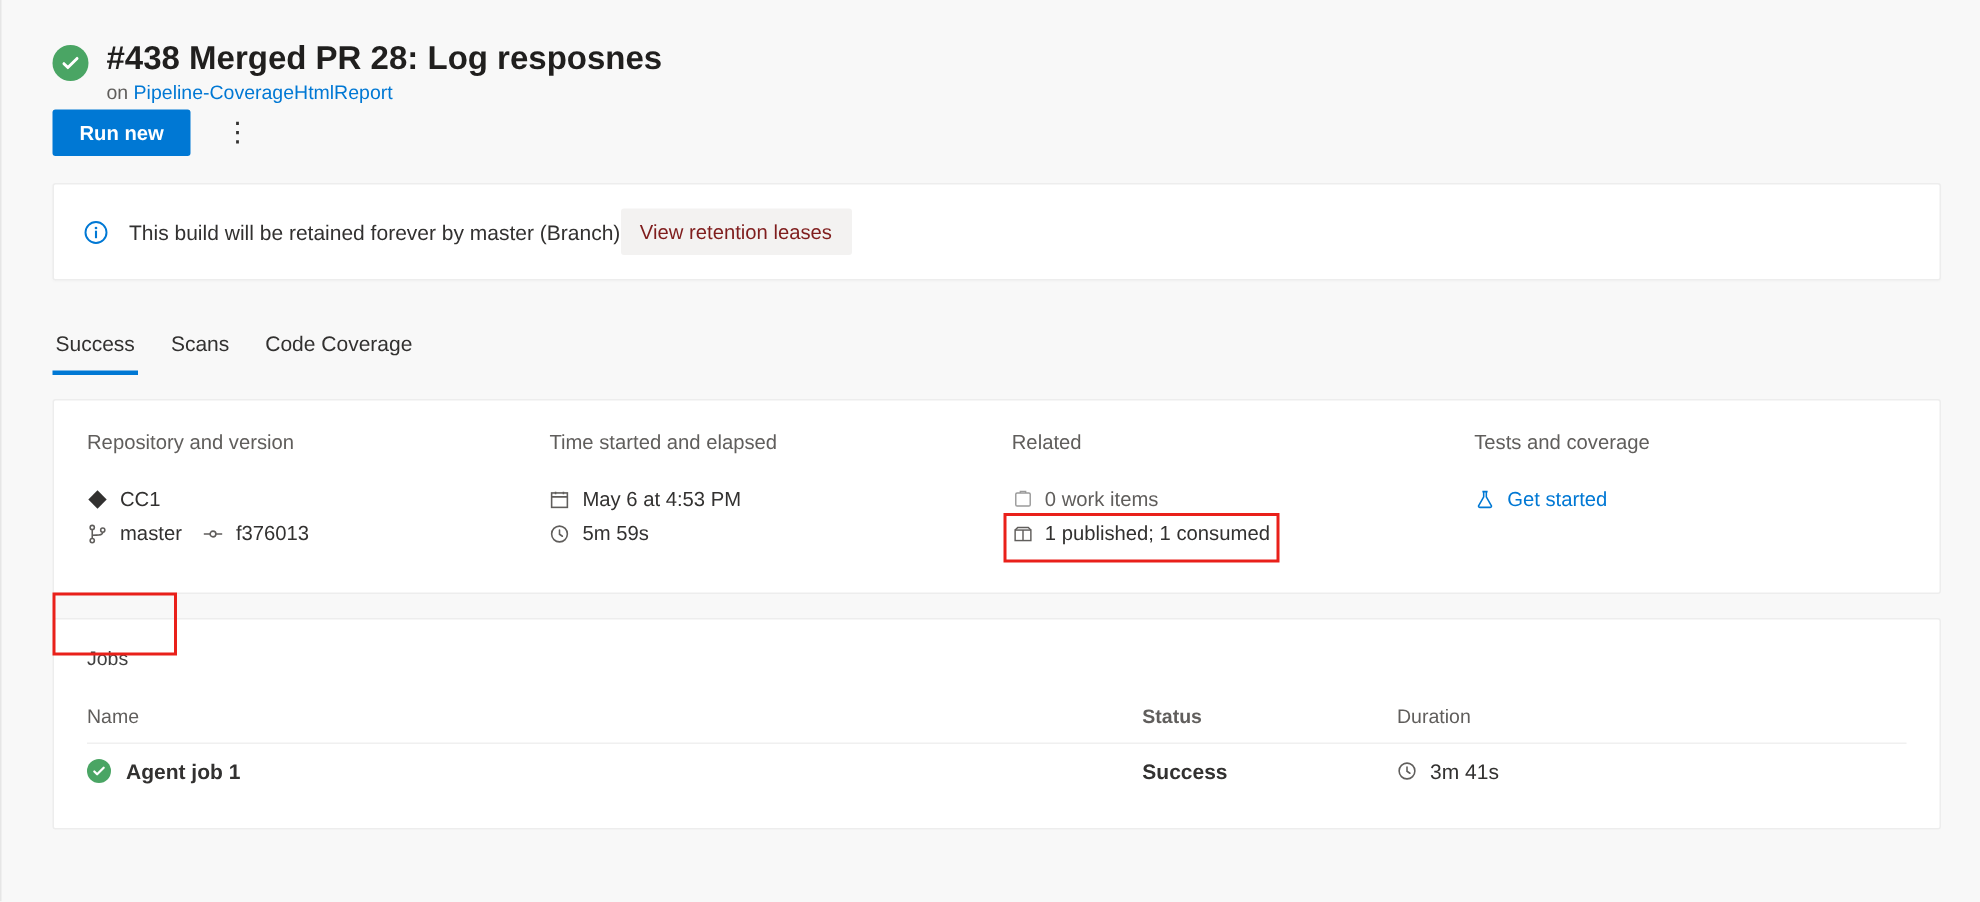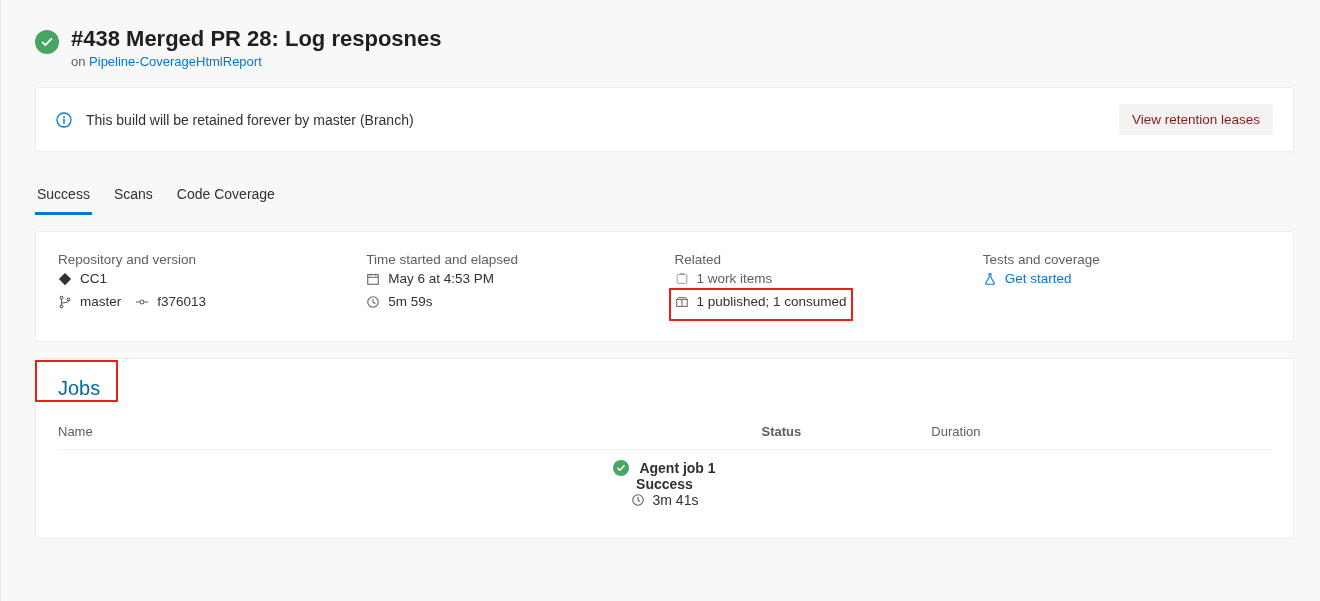--- a/index.html
+++ b/index.html
@@ -47,21 +47,21 @@
     letter-spacing: 0;
   }
   .more-dots { display: inline-block; line-height: 0.4; }
   .more-dots::before { content: "\22EE"; }
 
   .retain-card {
     margin: 10px 26px 0 26px;
     background: #fff;
     border: 1px solid #ededed;
     border-radius: 2px;
-    display: flex; align-items: center; justify-content: space-between;
+    display: flex; align-items: center; justify-content: flex-start;
     padding: 16px 20px;
     box-shadow: 0 1px 2px rgba(0,0,0,0.02);
   }
   .retain-left { display: flex; align-items: center; gap: 14px; }
   .info-icon { color:#0078d4; width:16px; height:16px; flex-shrink:0; }
   .btn-secondary {
     background: #f3f2f1; border: 1px solid #f3f2f1;
     color: #7f1d1d; font-size: 13.5px; font-weight: 400;
     padding: 7px 12px; border-radius: 2px; cursor: pointer;
   }
@@ -93,49 +93,49 @@
     border: 1px solid #ededed;
     border-radius: 2px;
     padding: 20px 22px 24px 22px;
   }
   .card h3 {
     margin: 0 0 18px 0;
     font-size: 16px; font-weight: 400; color: #201f1e;
   }
   .grid4 { display: flex; gap: 20px; }
   .col { flex: 1; min-width: 0; }
-  .col-label { font-size: 13.5px; color: #605e5c; margin-bottom: 4px; }
+  .col-label { font-size: 13.5px; color: #605e5c; margin-bottom: 23px; }
   .kv { display: flex; align-items: center; gap: 8px; font-size: 13.5px; color: #323130; margin-bottom: 8px; }
   .kv-icon { width: 14px; height: 14px; flex-shrink: 0; color: #605e5c; }
   .muted { color: #605e5c; }
   .link { color: #0078d4; cursor: pointer; }
   .artifacts-wrap { position: relative; display: inline-block; }
   .artifacts-outline {
     position: absolute;
     left: -6px; top: -6px; right: -6px; bottom: -4px;
     border: 2px solid #e9201a;
   }
 
   .jobs-card {
     margin: 16px 26px 0 26px;
     background: #fff;
     border: 1px solid #ededed;
     border-radius: 2px;
     padding: 18px 22px 20px 22px;
   }
   .jobs-card h3 {
     margin: 0 0 14px 0;
-    font-size: 20px; font-weight: 400; color: #0369a1;
+    font-size: 13px; font-weight: 400; color: #404040;
   }
   .jobs-header, .jobs-row {
     display: flex; align-items: center;
     padding: 10px 0;
   }
   .jobs-header { color: #605e5c; font-size: 13px; border-bottom: 1px solid #f0f0f0; }
-  .jobs-row { font-size: 14px; flex-direction: column; }
+  .jobs-row { font-size: 14px; }
   .jc-name { flex: 0 0 58%; display: flex; align-items: center; gap: 10px; }
   .jc-status { flex: 0 0 14%; font-weight: bold; }
   .jc-duration { flex: 0 0 28%; display:flex; align-items:center; gap:8px;}
   .success-mini {
     width: 16px; height: 16px; border-radius: 50%;
     background: #4aa564;
     display: flex; align-items: center; justify-content: center;
   }
   .success-mini svg { width: 10px; height: 10px; }
   .bold { font-weight: 600; }
@@ -151,20 +151,24 @@
         <svg viewBox="0 0 16 16" fill="none">
             <path d="M3 8.5l3 3 7-7" stroke="#fff" stroke-width="2.2" stroke-linecap="round" stroke-linejoin="round"></path>
           </svg>
       </div>
       <div>
         <div class="title">#438 Merged PR 28: Log resposnes</div>
         <div class="subtitle">
           <span>on </span><span class="link">Pipeline-CoverageHtmlReport</span>
         </div>
       </div>
+    </div>
+    <div class="header-right">
+      <button class="btn-primary">Run new</button>
+      <button class="more-btn"><span class="more-dots"></span></button>
     </div>
   </div>
 
   <div class="retain-card">
     <div class="retain-left">
       <svg class="info-icon" viewBox="0 0 16 16" fill="none">
           <circle cx="8" cy="8" r="7" stroke="#0078d4" stroke-width="1.3"></circle>
           <circle cx="8" cy="5" r="0.9" fill="#0078d4"></circle>
           <rect x="7.3" y="6.8" width="1.4" height="5" fill="#0078d4"></rect>
         </svg>
@@ -227,21 +231,21 @@
         </div>
       </div>
 
       <div class="col">
         <div class="col-label">Related</div>
         <div class="kv muted">
           <svg class="kv-icon" viewBox="0 0 16 16" fill="none">
               <rect x="2.5" y="3" width="11" height="10" rx="1" stroke="#9a9a9a" stroke-width="1.1"></rect>
               <path d="M6 3V1.8h4V3" stroke="#9a9a9a" stroke-width="1.1"></path>
             </svg>
-          <span>1 work items</span>
+          <span>0 work items</span>
         </div>
         <div class="artifacts-wrap">
           <div class="kv">
             <svg class="kv-icon" viewBox="0 0 16 16" fill="none">
                 <rect x="2" y="5" width="12" height="8" stroke="#605e5c" stroke-width="1.1"></rect>
                 <path d="M2 5l2-2h8l2 2M8 5v8" stroke="#605e5c" stroke-width="1.1"></path>
               </svg>
             <span>1 published; 1 consumed</span>
           </div>
           <div class="artifacts-outline"></div>

